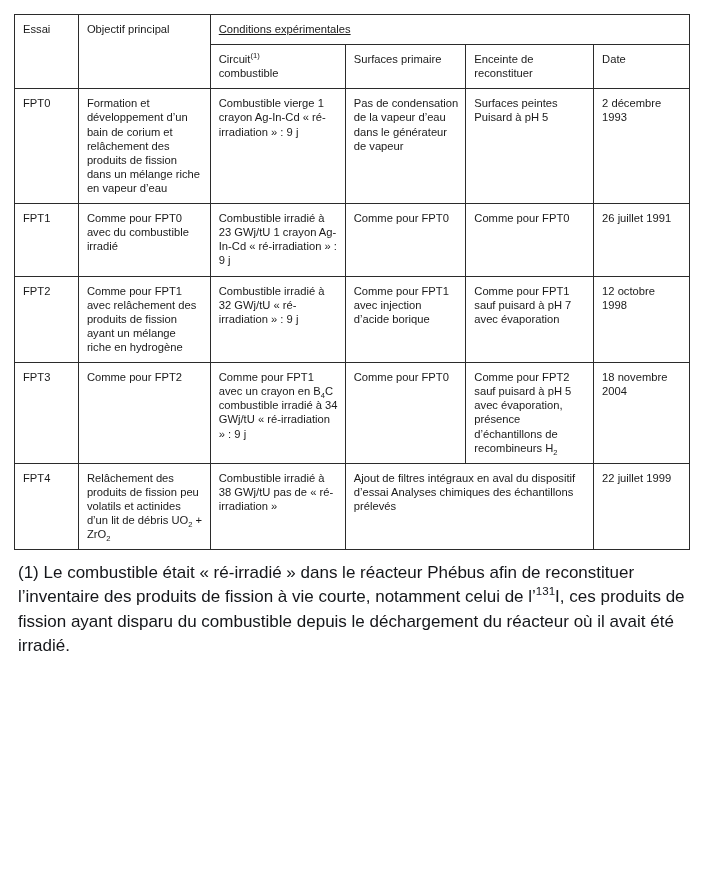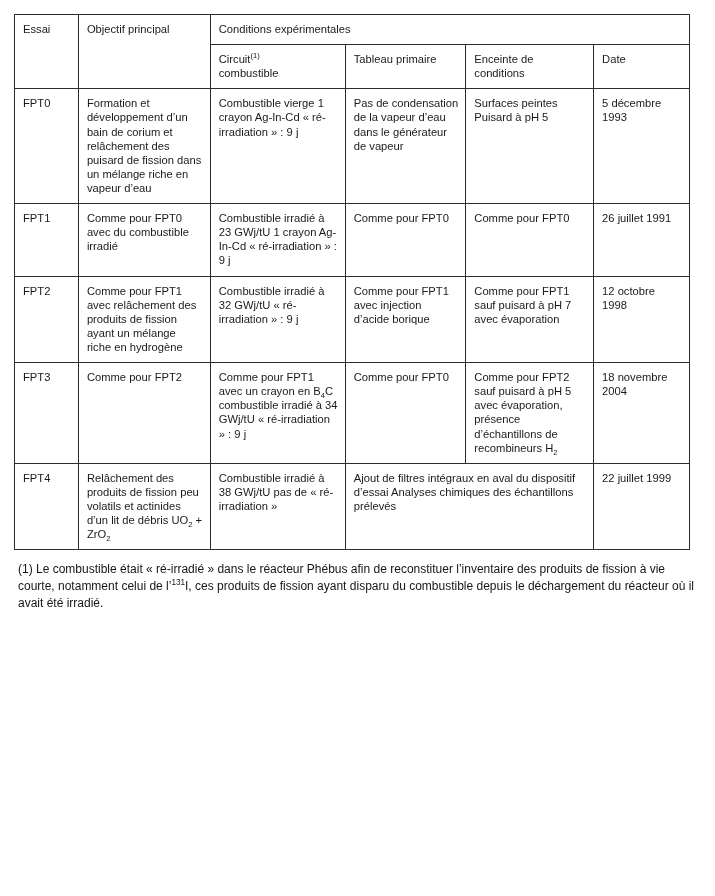--- a/index.html
+++ b/index.html
@@ -51,20 +51,21 @@
     font-weight: bold;
     font-size: 11.4px;
   }
   th.hd-span {
     text-align: center;
     vertical-align: middle;
     font-weight: bold;
     font-size: 11.6px;
     padding-top: 9px;
     padding-bottom: 9px;
+    text-decoration: underline;
   }
   td.essai {
     text-align: left;
     font-size: 11.3px;
     padding-left: 10px;
   }
   .col-essai { width: 62px; }
   .col-obj { width: 128px; }
   .col-grappe { width: 131px; }
   .col-circuit { width: 117px; }
@@ -75,21 +76,21 @@
     vertical-align: super;
     line-height: 0;
   }
   sub {
     font-size: 0.68em;
     vertical-align: sub;
     line-height: 0;
   }
   .footnote {
     margin: 11px 4px 0 4px;
-    font-size: 12px;
+    font-size: 17px;
     line-height: 1.42;
     color: #14161a;
     width: 676px;
   }
 </style>
 </head>
 <body>
 
 <div class="page">
 
@@ -107,40 +108,40 @@
       <tr>
         <th rowspan="2" class="hd-center">Essai</th>
         <th rowspan="2" class="hd-center">Objectif principal</th>
         <th colspan="4" class="hd-span">Conditions expérimentales</th>
       </tr>
       <tr>
         <th class="hd-center">
           <span>Circuit</span><sup>(1)</sup><br>
           <span>combustible</span>
         </th>
-        <th class="hd-center">Tableau primaire</th>
+        <th class="hd-center">Surfaces primaire</th>
         <th class="hd-center">
           <span>Enceinte de</span><br>
-          <span>conditions</span>
+          <span>reconstituer</span>
         </th>
         <th class="hd-center">Date</th>
       </tr>
     </thead>
     <tbody>
 
       <tr>
         <td class="essai">FPT0</td>
-        <td>Formation et développement d’un bain de corium et relâchement des puisard de fission dans un mélange riche en vapeur d’eau</td>
+        <td>Formation et développement d’un bain de corium et relâchement des produits de fission dans un mélange riche en vapeur d’eau</td>
         <td class="cell-lines">Combustible vierge
 1 crayon Ag-In-Cd
 « ré-irradiation » : 9 j</td>
         <td>Pas de condensation de la vapeur d’eau dans le générateur de vapeur</td>
         <td class="cell-lines">Surfaces peintes
 Puisard à pH 5</td>
-        <td>5 décembre 1993</td>
+        <td>2 décembre 1993</td>
       </tr>
 
       <tr>
         <td class="essai">FPT1</td>
         <td>Comme pour FPT0 avec du combustible irradié</td>
         <td class="cell-lines">Combustible irradié à 23 GWj/tU
 1 crayon Ag-In-Cd
 « ré-irradiation » : 9 j</td>
         <td>Comme pour FPT0</td>
         <td>Comme pour FPT0</td>

